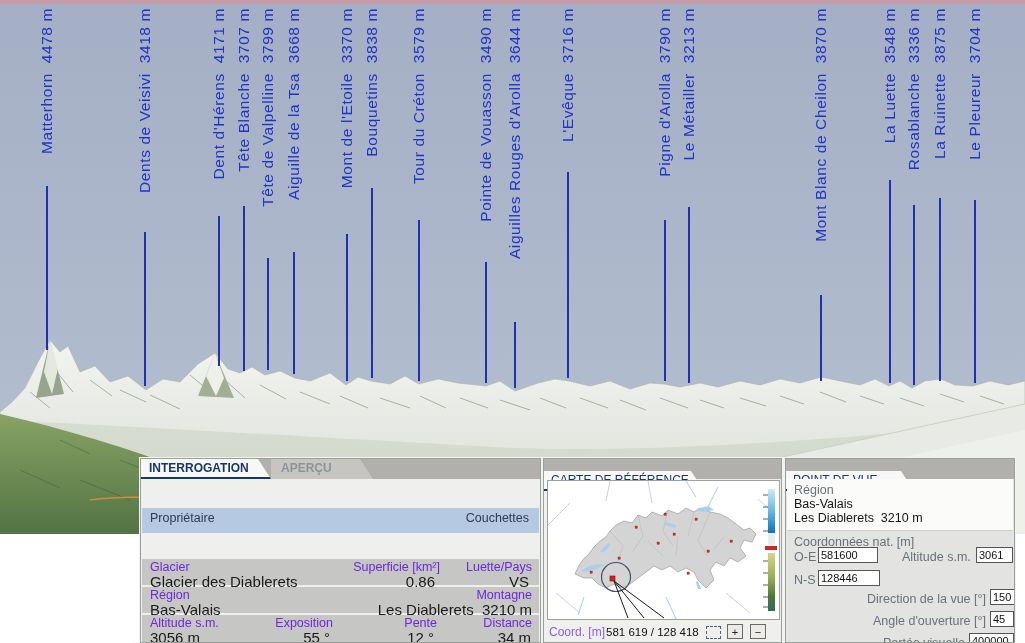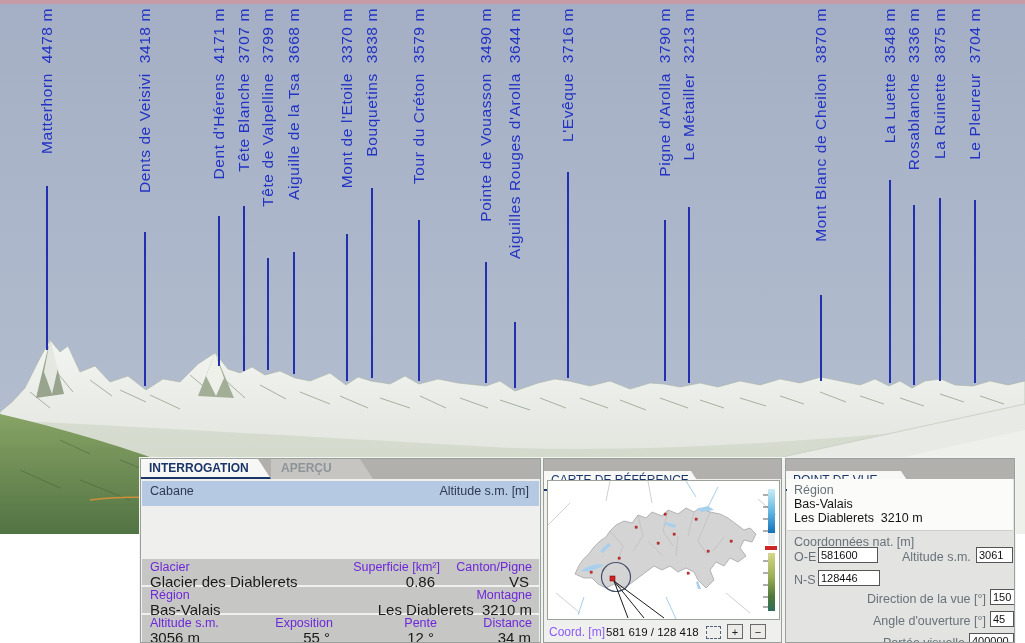--- a/index.html
+++ b/index.html
@@ -144,29 +144,29 @@
 <section class="panel" id="interrogation-panel">
   <div class="titlebar">
     <div class="tab inactive">
       <span>APERÇU</span>
     </div>
     <div class="tab active">
       <span>INTERROGATION</span>
     </div>
   </div>
 
-  <div class="rowblue" style="top:22px">
-    <span style="left:8px">Cabane</span>
-    <span style="right:10px">Altitude s.m. [m]</span>
+  <div class="rowblue" style="top:49px">
+    <span style="left:8px">Propriétaire</span>
+    <span style="right:10px">Couchettes</span>
   </div>
 
   <div class="rowgray" style="top:100px">
     <span class="lb" style="left:8px">Glacier</span>
     <span class="lb" style="right:99px">Superficie [km²]</span>
-    <span class="lb" style="right:7px">Canton/Pigne</span>
+    <span class="lb" style="right:7px">Luette/Pays</span>
     <span class="vl" style="left:8px">Glacier des Diablerets</span>
     <span class="vl" style="right:104px">0.86</span>
     <span class="vl" style="right:10px">VS</span>
   </div>
   <div class="rowgray" style="top:128px">
     <span class="lb" style="left:8px">Région</span>
     <span class="lb" style="right:7px">Montagne</span>
     <span class="vl" style="left:8px">Bas-Valais</span>
     <span class="vl" style="right:7px">Les Diablerets&nbsp;&nbsp;3210 m</span>
   </div>

